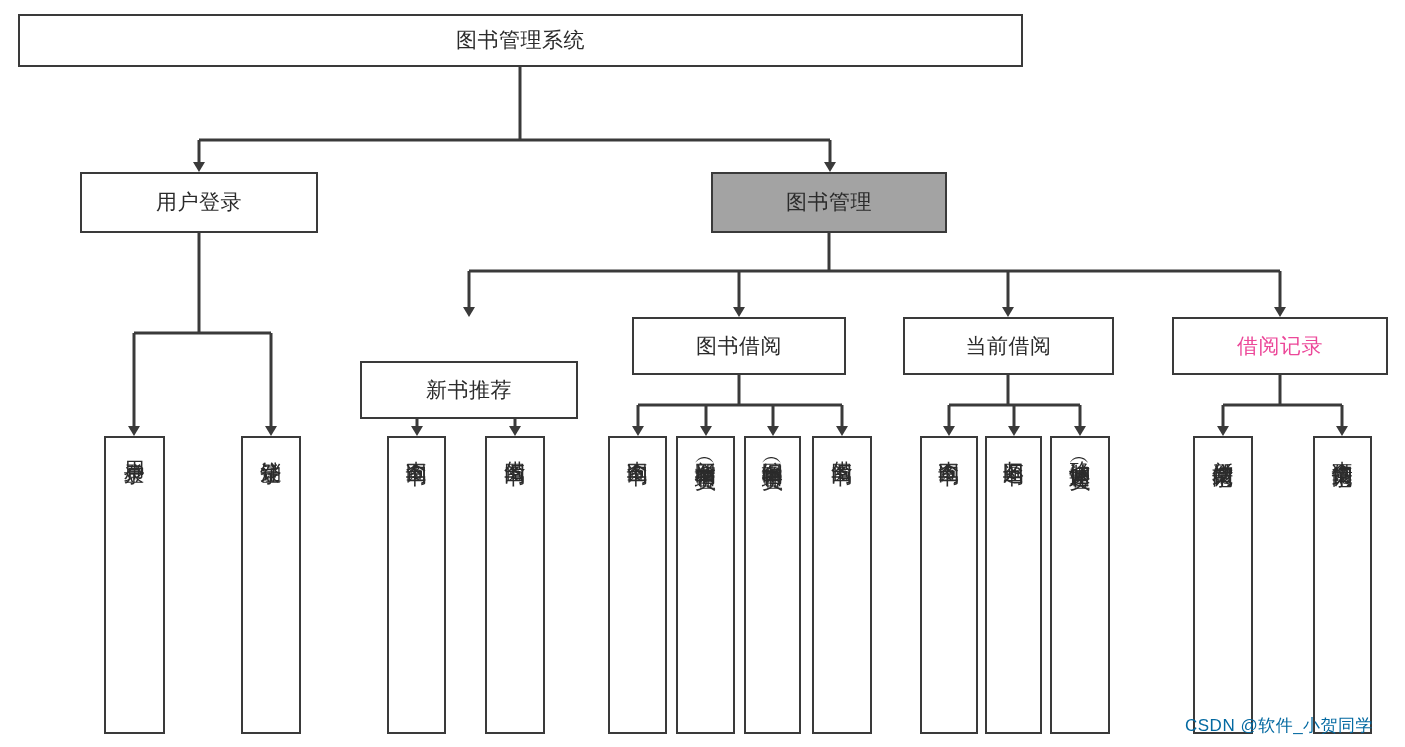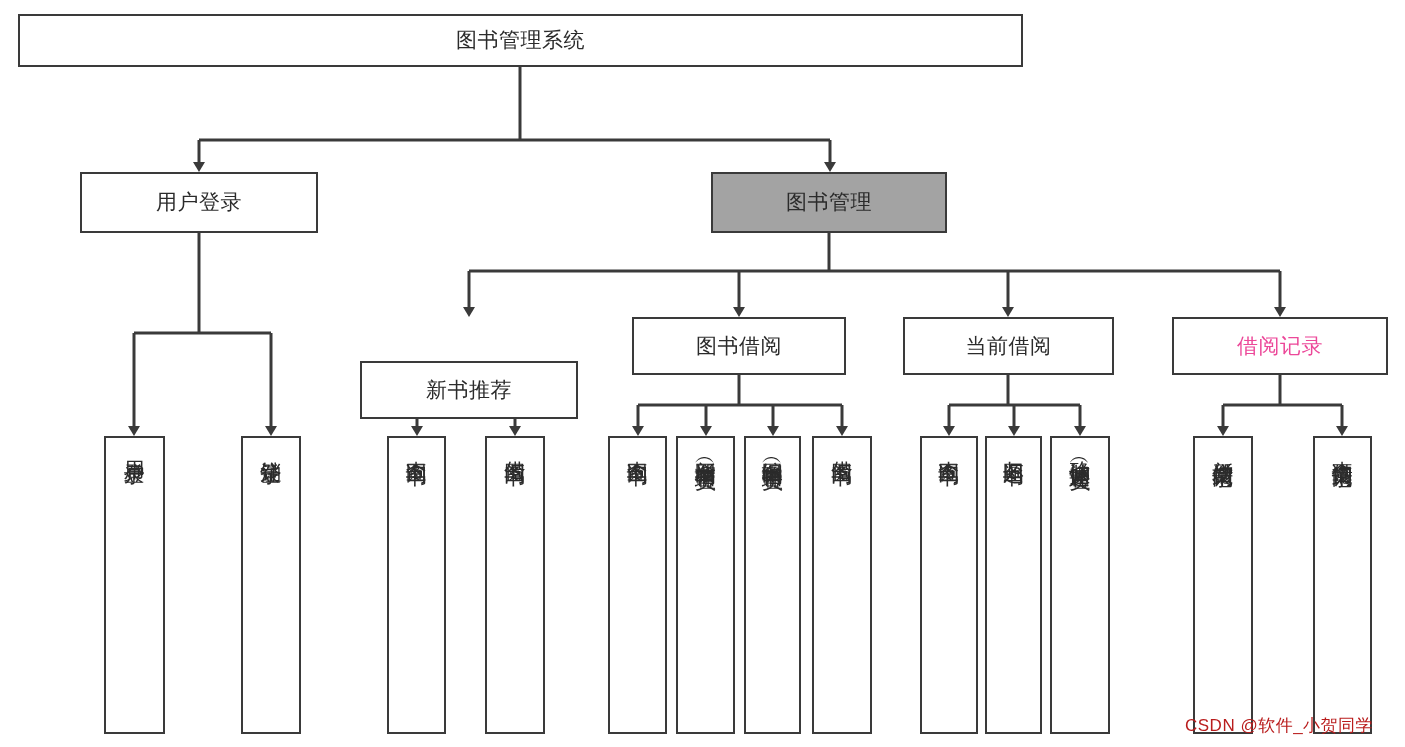--- a/index.html
+++ b/index.html
@@ -178,15 +178,15 @@
   <div class="node vertical" style="left: 1050px; top: 436px; width: 60px; height: 298px; border-color: rgb(58, 58, 58); background: rgb(255, 255, 255); color: rgb(43, 43, 43);">
     <span class="label">确认归还（管理员）</span>
   </div>
   <div class="node vertical" style="left: 1193px; top: 436px; width: 60px; height: 298px; border-color: rgb(58, 58, 58); background: rgb(255, 255, 255); color: rgb(43, 43, 43);">
     <span class="label">新增借阅记录</span>
   </div>
   <div class="node vertical" style="left: 1313px; top: 436px; width: 59px; height: 298px; border-color: rgb(58, 58, 58); background: rgb(255, 255, 255); color: rgb(43, 43, 43);">
     <span class="label">查询借阅记录</span>
   </div>
 
-  <div class="watermark" style="color: #b91c1c;">CSDN @软件_小贺同学</div>
+  <div class="watermark" style="color: #0369a1;">CSDN @软件_小贺同学</div>
 
 </div>
 
 </body></html>

